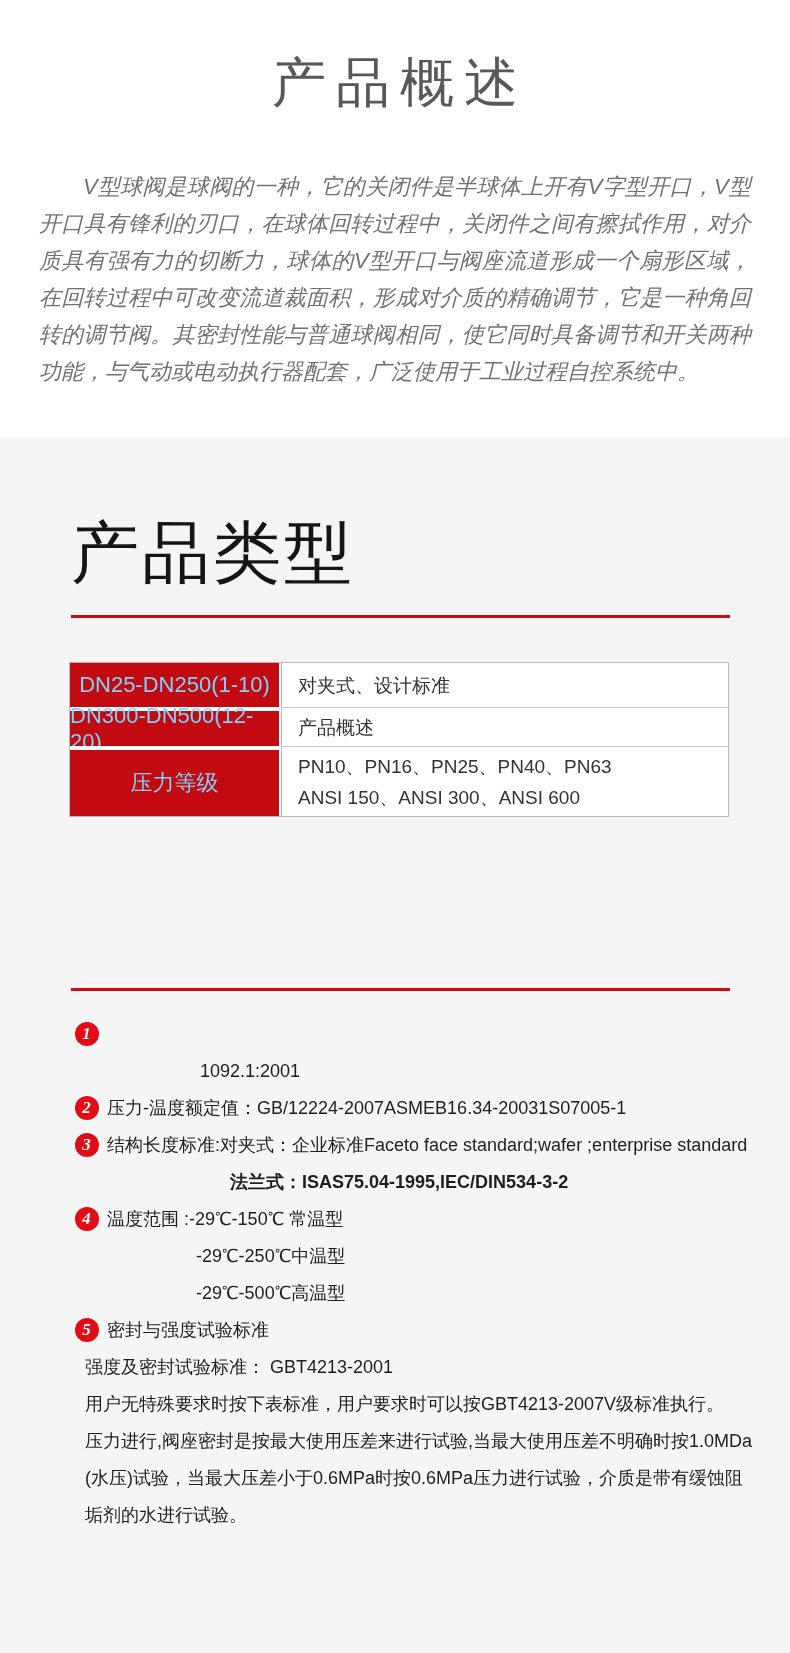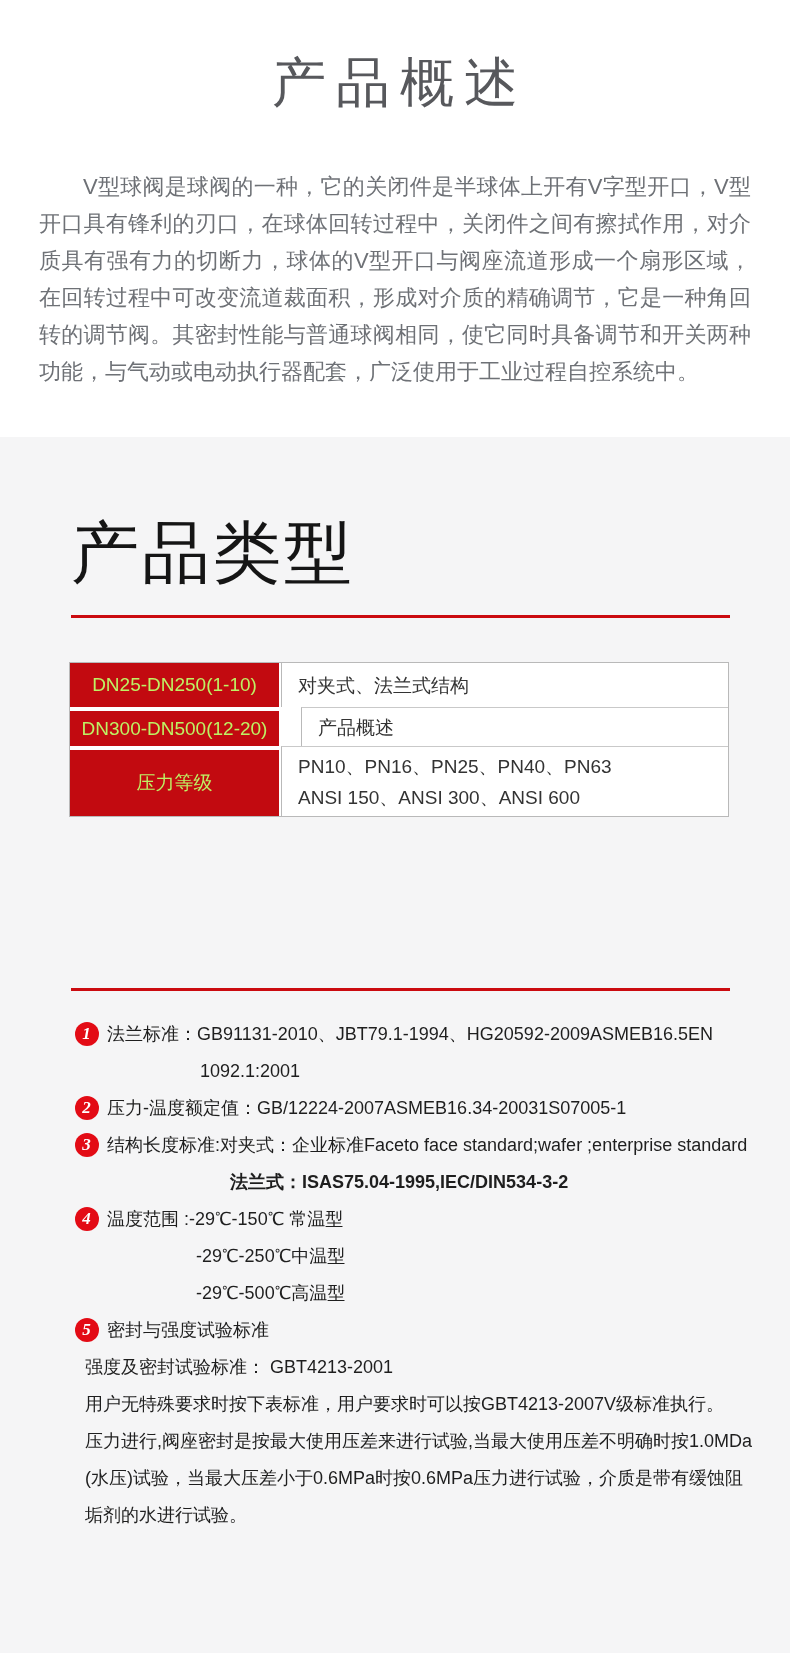--- a/index.html
+++ b/index.html
@@ -8,21 +8,21 @@
 
   
   .sec1-title {
     position:absolute; top:50px; left:0; width:790px;
     text-align:center; font-size:54px; line-height:64px;
     color:#57585c; letter-spacing:10px; text-indent:10px; font-weight:400;
   }
   .sec1-para {
     position:absolute; top:146px; left:39px; width:712px;
     font-size:22px; line-height:37px; color:#6e7176;
-    text-align:justify; text-indent:2em;
+    text-align:justify; text-indent:2em;font-style:italic;
   }
 
   
   .sec2 { position:absolute; top:437px; left:0; width:790px; height:1216px; background:#f5f5f6; }
   .sec-title {
     position:absolute; left:71px; margin:0;
     font-size:68px; line-height:66px; letter-spacing:3px;
     color:#151515; font-weight:300;
   }
   #types-title  { top:82px; }
@@ -31,27 +31,27 @@
   #rule1 { top:178px; }
   #rule2 { top:551px; }
 
   
   .ptable {
     position:absolute; left:69px; top:225px; width:660px;
     background:#ffffff; border:1px solid #b9b9b9; box-sizing:border-box;
   }
   .trow { display:flex; }
   .trow1 { height:44px; }
-  .trow2 { height:39px;gap:20px; }
+  .trow2 { height:39px; }
   .trow3 { height:70px; }
   .tleft {
     width:209px; flex:none; margin-right:2px;
-    background:#c20a10; color:#bef264;
+    background:#c20a10; color:#7dd3fc;
     display:flex; align-items:center; justify-content:center;
-    font-size:19px; box-sizing:border-box;
+    font-size:22px; box-sizing:border-box;
   }
   .trow2 .tleft, .trow3 .tleft { border-top:4px solid #ffffff; }
   .tright {
     flex:1; border-left:1px solid #b9b9b9;
     display:flex; flex-direction:column; justify-content:center;
     padding-left:16px; font-size:19px; color:#333333; box-sizing:border-box;
   }
   .trow2 .tright, .trow3 .tright { border-top:1px solid #c9c9c9; }
   .tright .tline { line-height:31px; }
 
@@ -84,21 +84,21 @@
 
   <div class="sec2">
 
     <h2 class="sec-title" id="types-title">产品类型</h2>
     <div class="red-rule" id="rule1"></div>
 
     <div class="ptable">
       <div class="trow trow1">
         <div class="tleft">DN25-DN250(1-10)</div>
         <div class="tright">
-          <div class="tline">对夹式、法兰式结构</div>
+          <div class="tline">对夹式、设计标准</div>
         </div>
       </div>
       <div class="trow trow2">
         <div class="tleft">DN300-DN500(12-20)</div>
         <div class="tright">
           <div class="tline">产品概述</div>
         </div>
       </div>
       <div class="trow trow3">
         <div class="tleft">压力等级</div>
@@ -108,21 +108,20 @@
         </div>
       </div>
     </div>
 
     <div class="red-rule" id="rule2"></div>
 
     <div class="design-list">
 
       <div class="drow">
         <span class="badge">1</span>
-        <span>法兰标准：GB91131-2010、JBT79.1-1994、HG20592-2009ASMEB16.5EN</span>
       </div>
       <div class="drow ind-a">
         <span>1092.1:2001</span>
       </div>
 
       <div class="drow">
         <span class="badge">2</span>
         <span>压力-温度额定值：GB/12224-2007ASMEB16.34-20031S07005-1</span>
       </div>
 

